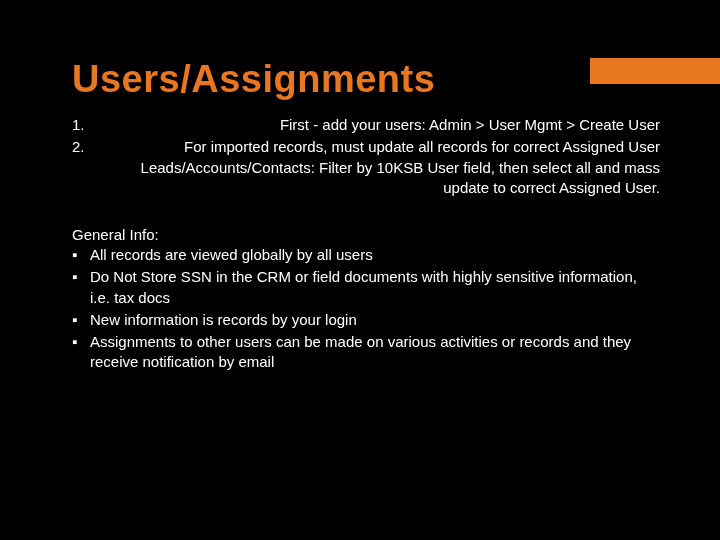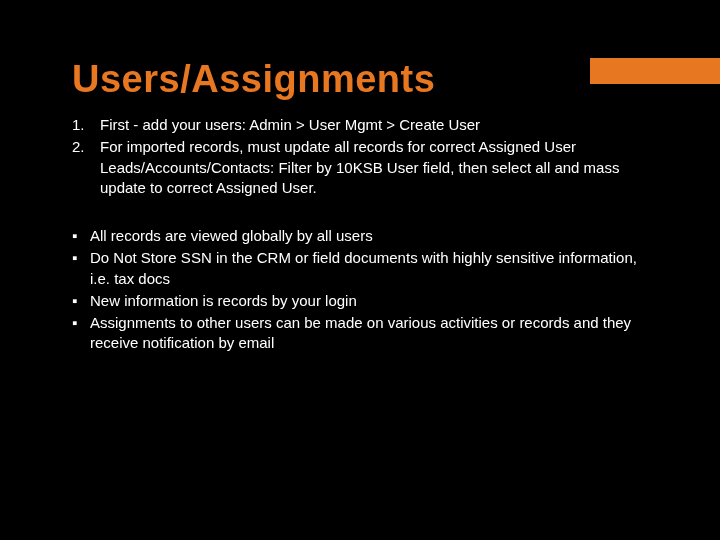--- a/index.html
+++ b/index.html
@@ -48,20 +48,21 @@
   .ordered-item {
     display: flex;
     margin-bottom: 2px;
   }
   .num {
     width: 28px;
     flex-shrink: 0;
   }
   .ol-text {
     flex: 1;
+    text-align: right;
   }
   .general-heading {
     color: #ffffff;
     font-size: 15px;
     margin-bottom: 2px;
   }
   .bullet-list {
     color: #ffffff;
     font-size: 15px;
     line-height: 1.35;
@@ -92,20 +93,21 @@
     <div class="ordered-item">
       <div class="num">1.</div>
       <div class="ol-text">First - add your users: Admin &gt; User Mgmt &gt; Create User</div>
     </div>
     <div class="ordered-item">
       <div class="num">2.</div>
       <div class="ol-text">For imported records, must update all records for correct Assigned User<br>Leads/Accounts/Contacts:  Filter by 10KSB User field, then select all and mass update to correct Assigned User.</div>
     </div>
   </div>
 
+  <div class="general-heading">General Info:</div>
 
   <div class="bullet-list">
     <div class="bullet-item">
       <div class="bullet">▪</div>
       <div class="bullet-text">All records are viewed globally by all users</div>
     </div>
     <div class="bullet-item">
       <div class="bullet">▪</div>
       <div class="bullet-text">Do Not Store SSN in the CRM or field documents with highly sensitive information, i.e. tax docs</div>
     </div>

